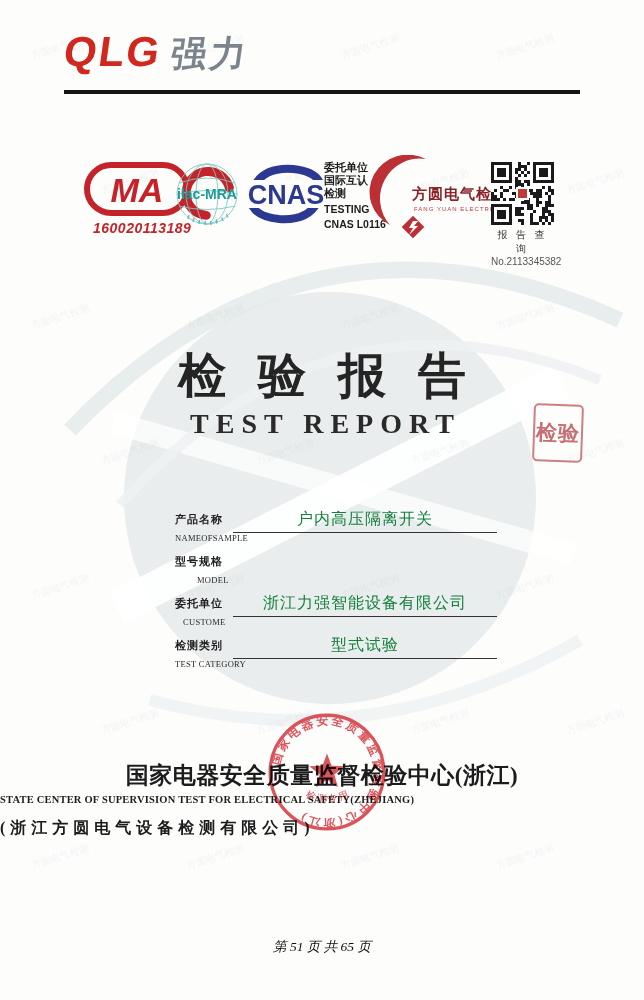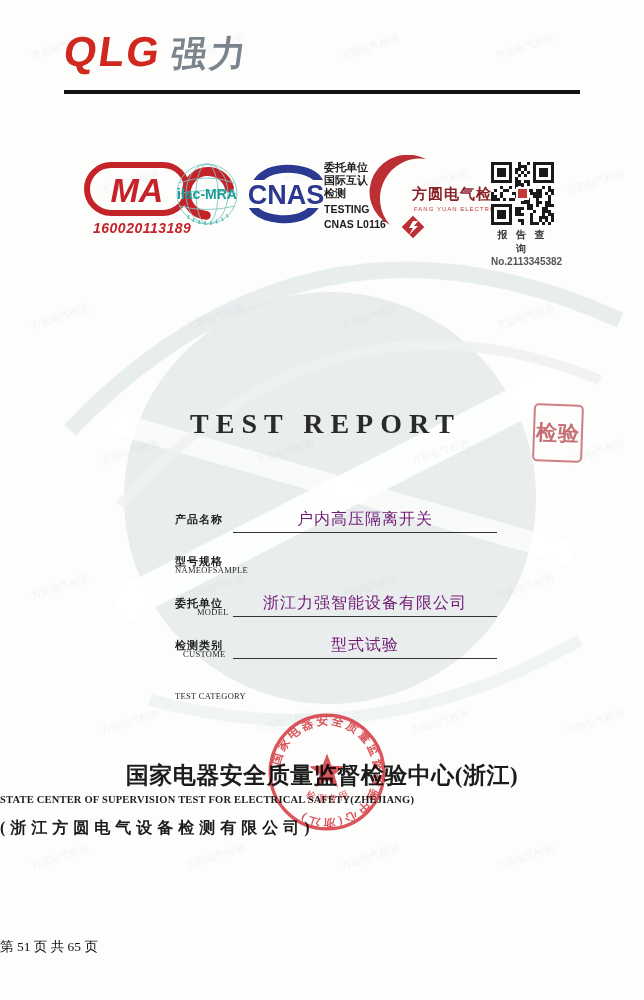--- a/index.html
+++ b/index.html
@@ -20,21 +20,21 @@
   
   .cma{position:absolute;left:82px;top:158px;}
   .cma-num{position:absolute;left:93px;top:220px;font-family:"Liberation Sans",sans-serif;
         font-weight:700;font-size:14px;color:#c4232a;letter-spacing:.5px;font-style:italic;}
   .ilac{position:absolute;left:174px;top:161px;}
   .cnas{position:absolute;left:247px;top:163px;}
   .cnas-text{position:absolute;left:324px;top:161px;font-family:"Liberation Sans",sans-serif;
         font-size:11px;line-height:13px;font-weight:700;color:#1d1d1d;}
   .cnas-text .en{margin-top:3px;font-size:10.5px;line-height:12px;}
   .fy{position:absolute;left:368px;top:155px;}
-  .qr-wrap{position:absolute;left:491px;top:162px;width:63px;font-weight:bold;}
+  .qr-wrap{position:absolute;left:491px;top:162px;width:63px;}
   .qr{position:relative;width:63px;height:63px;background:#fff;display:grid;
         grid-template-columns:repeat(21,3px);grid-template-rows:repeat(21,3px);}
   .qr i{display:block;}
   .qr i.d{background:#1a1a1a;}
   .qr-logo{position:absolute;left:25px;top:25px;width:13px;height:13px;background:#fff;
         display:flex;align-items:center;justify-content:center;}
   .qr-logo b{width:9px;height:9px;background:#c23a38;}
   .qr-cap{margin-top:3px;text-align:center;font-size:10px;letter-spacing:3px;color:#3a3a3a;}
   .qr-num{text-align:center;font-size:10px;color:#555;font-family:"Liberation Sans",sans-serif;}
   
@@ -43,36 +43,36 @@
   .title-en{position:absolute;left:0;right:0;top:408px;text-align:center;font-size:28px;
         font-weight:700;color:#2a2a2a;letter-spacing:7px;padding-left:7px;}
   
   .seal{position:absolute;left:533px;top:404px;width:46px;height:54px;border:2.5px solid rgba(197,104,110,.85);
         border-radius:5px;display:flex;align-items:center;justify-content:center;
         color:rgba(191,95,102,.9);font-size:21px;font-weight:700;letter-spacing:1px;
         transform:rotate(2deg);line-height:1;}
   
   .frow{position:absolute;left:175px;width:330px;height:40px;}
   .frow .lab{position:absolute;left:0;top:0;font-size:11px;font-weight:600;color:#1f1f1f;letter-spacing:1px;}
-  .frow .sub{position:absolute;top:21px;font-size:8.5px;color:#2a2a2a;letter-spacing:.3px;margin-top:32px;}
+  .frow .sub{position:absolute;top:21px;font-size:8.5px;color:#2a2a2a;letter-spacing:.3px;}
   .frow .line{position:absolute;left:58px;top:-3px;width:264px;height:23px;
-        border-bottom:1.7px solid #333;text-align:center;font-size:16px;color:#701a75;letter-spacing:1px;}
+        border-bottom:1.7px solid #333;text-align:center;font-size:16px;color:#15803d;letter-spacing:1px;}
   .f1{top:512px;} .f2{top:554px;} .f3{top:596px;} .f4{top:638px;}
   .f1 .sub{left:0;} .f2 .sub{left:22px;} .f3 .sub{left:8px;} .f4 .sub{left:0;}
   
   .org-cn{position:absolute;left:0;right:0;top:760px;text-align:center;font-size:23px;
         font-weight:700;color:#1c1c1c;letter-spacing:.5px;z-index:1;}
   .org-en{position:absolute;left:0;right:0;top:794px;text-align:left;font-size:10.5px;
         font-weight:700;color:#1c1c1c;letter-spacing:.2px;z-index:1;}
   .org-sub{position:absolute;left:0;right:0;top:818px;text-align:left;font-size:16px;
         font-weight:700;color:#1c1c1c;letter-spacing:5px;z-index:1;}
   
   .stamp{position:absolute;left:265px;top:708px;z-index:2;opacity:.88;mix-blend-mode:multiply;}
   
-  .footer{position:absolute;left:0;right:0;top:938px;text-align:left;font-size:13.5px;color:#111;}
+  .footer{position:absolute;left:0;right:0;top:938px;text-align:center;font-size:13.5px;color:#111;font-style:italic;}
 </style>
 </head>
 <body>
 
 <div class="page">
 
   <svg class="wm" width="644" height="1000" viewBox="0 0 644 1000">
     <circle cx="330" cy="498" r="206" fill="#e9eded"></circle>
     <g transform="rotate(-27 330 498)">
       <rect x="90" y="482" width="500" height="34" fill="#ffffff" opacity="0.9"></rect>
@@ -612,20 +612,21 @@
           <i></i>
           <i class="d"></i>
           <i></i>
           <i class="d"></i>
           <i></i>
         </div>
       <div class="qr-cap">报 告 查 询</div>
       <div class="qr-num">No.2113345382</div>
     </div>
 
+    <div class="title-cn">检验报告</div>
     <div class="title-en">TEST REPORT</div>
 
     <div class="seal">
       <span>检验</span>
     </div>
 
     <div class="frow f1">
       <span class="lab">产品名称</span>
       <span class="sub">NAMEOFSAMPLE</span>
       <span class="line">户内高压隔离开关</span>

